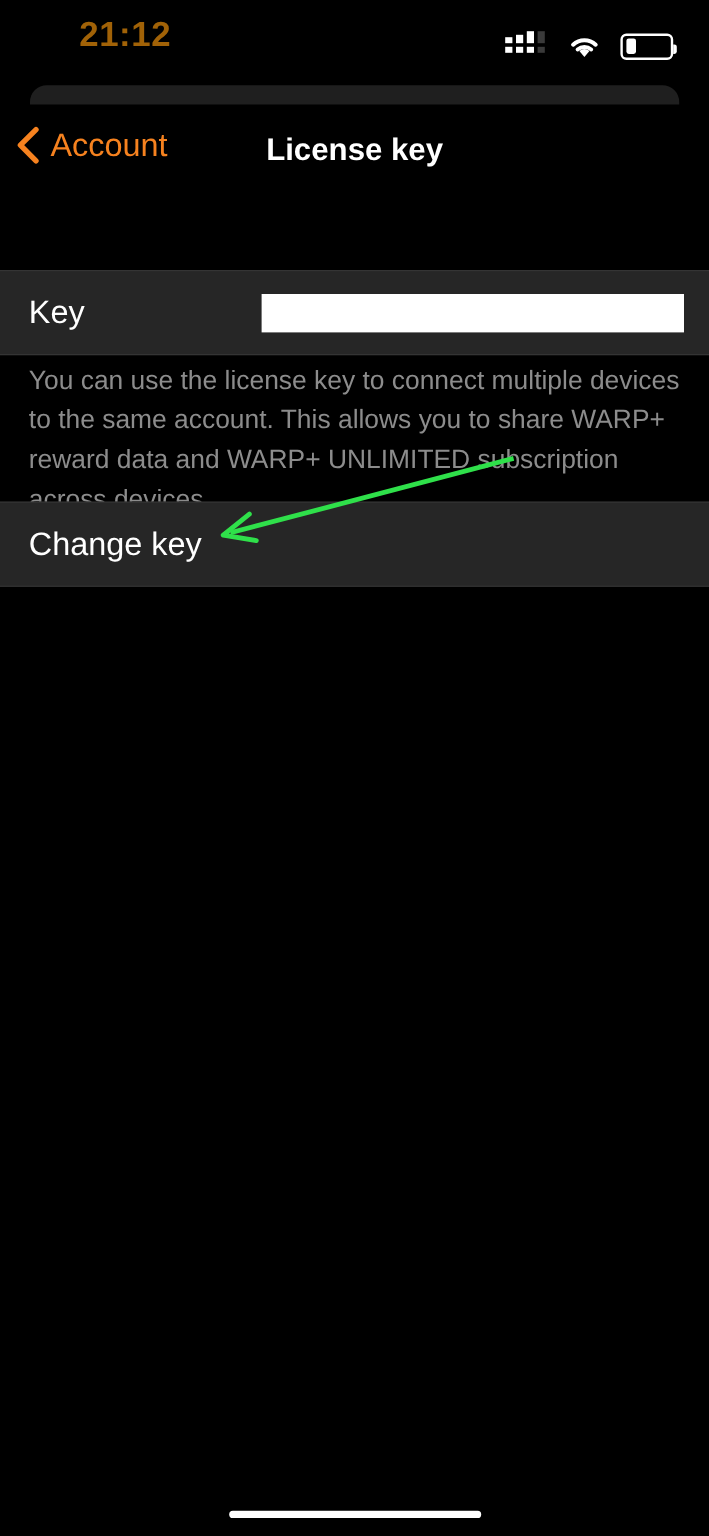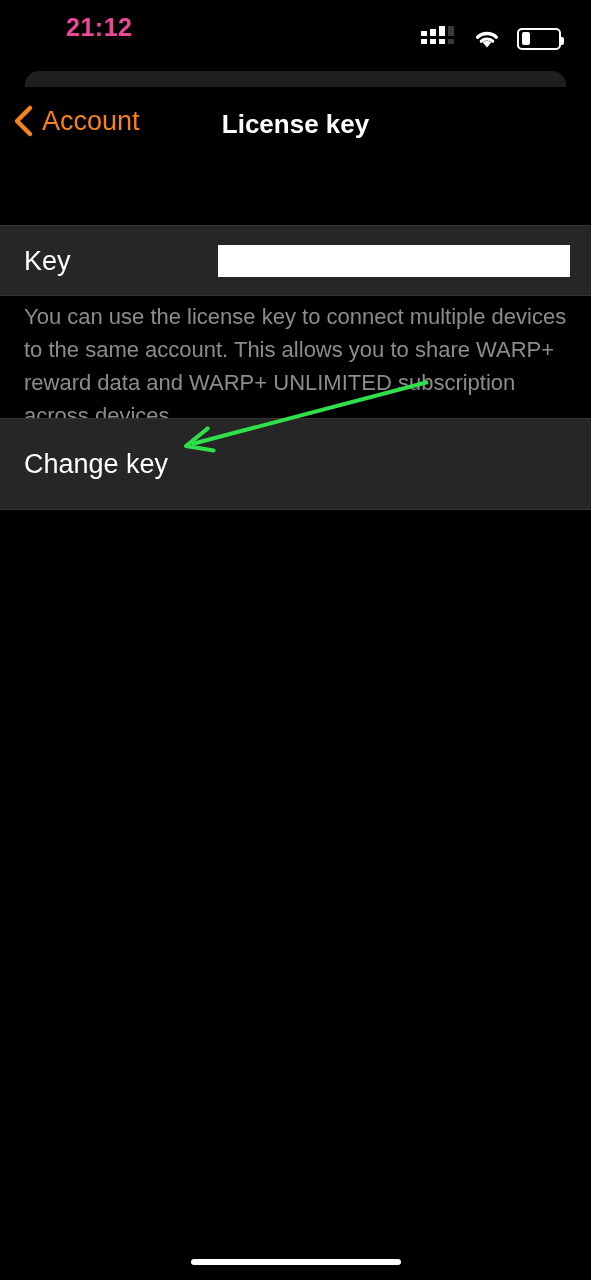--- a/index.html
+++ b/index.html
@@ -15,21 +15,21 @@
     background:#000;
   }
 
   
   .status-bar {
     position:absolute; top:0; left:0;
     width:591px; height:64px;
   }
   .status-time {
     position:absolute; left:66px; top:13px;
-    font-size:25px; font-weight:bold; color:#ec4899;
+    font-size:29px; font-weight:bold; color:#a16207;
     letter-spacing:0.5px;
   }
   .status-right {
     position:absolute; right:30px; top:26px;
     display:flex; align-items:center; gap:15px;
   }
   
   .cell-signal { position:relative; width:36px; height:25px; }
   .cell-signal .dot {
     position:absolute; background:#ffffff; width:6px;
@@ -80,21 +80,21 @@
 
   
   .row {
     position:absolute; left:0; width:591px;
     background:#262626;
     border-top:1px solid #343434;
     border-bottom:1px solid #343434;
     padding-left:48px;
   }
   .row-key { top:225px; height:71px; }
-  .row-change { top:418px; height:92px; }
+  .row-change { top:418px; height:71px; }
 
   .row-label {
     position:absolute; left:24px; top:50%;
     transform:translateY(-50%);
     font-size:27px; color:#ffffff;
   }
   .key-redaction {
     position:absolute; left:218px; top:50%;
     transform:translateY(-50%);
     width:352px; height:32px;

